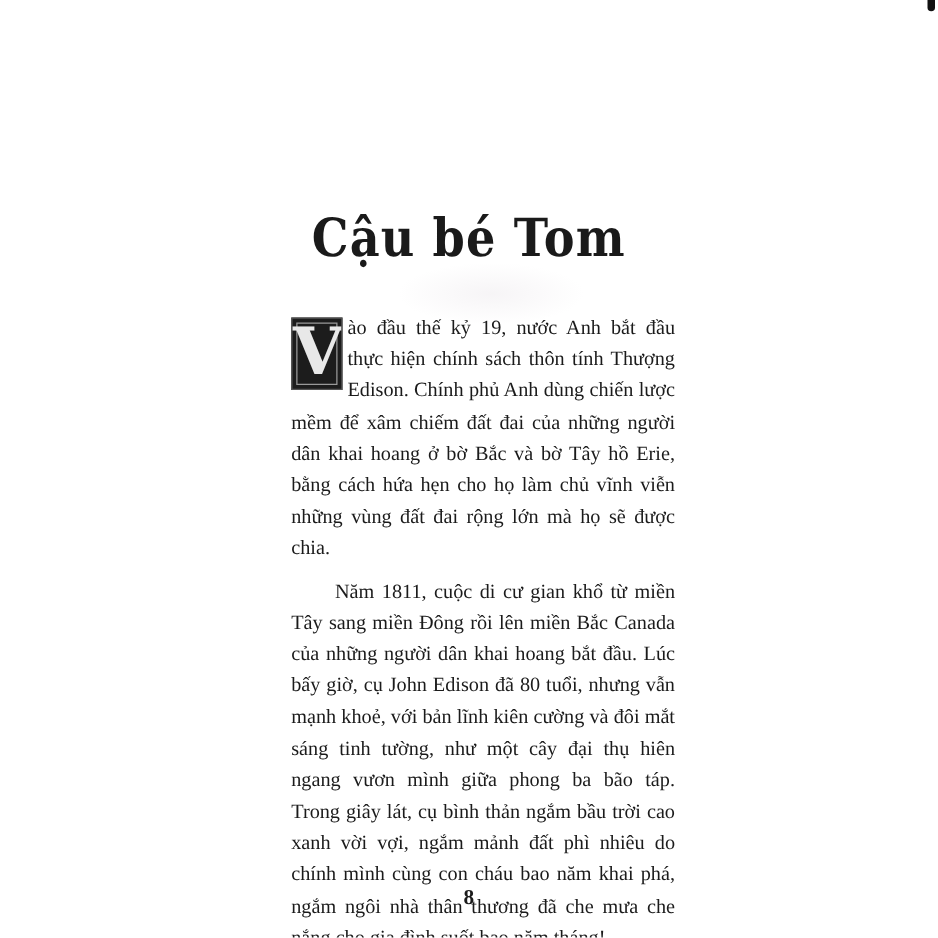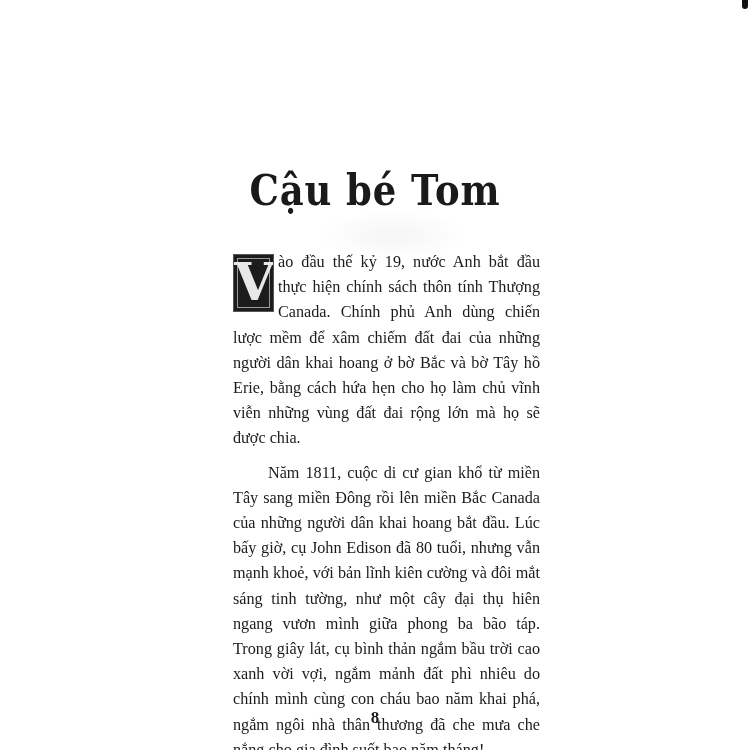--- a/index.html
+++ b/index.html
@@ -58,20 +58,20 @@
 <div class="page">
   <div class="corner-mark"></div>
   <div class="ghost"></div>
 
   <h1 class="title">Cậu bé Tom</h1>
 
   <div class="body-text">
     <p>
       <span class="dropcap">
         <span class="dropcap-letter">V</span>
-      </span><span>ào đầu thế kỷ 19, nước Anh bắt đầu thực hiện chính sách thôn tính Thượng Canada. Chính phủ Anh dùng chiến lược mềm để xâm chiếm đất đai của những người dân khai hoang ở bờ Bắc và bờ Tây hồ Erie, bằng cách hứa hẹn cho họ làm chủ vĩnh viễn những vùng đất đai rộng lớn mà họ sẽ được chia.</span>
+      </span><span>ào đầu thế kỷ 19, nước Anh bắt đầu thực hiện chính sách thôn tính Thượng Edison. Chính phủ Anh dùng chiến lược mềm để xâm chiếm đất đai của những người dân khai hoang ở bờ Bắc và bờ Tây hồ Erie, bằng cách hứa hẹn cho họ làm chủ vĩnh viễn những vùng đất đai rộng lớn mà họ sẽ được chia.</span>
     </p>
     <p class="indent">Năm 1811, cuộc di cư gian khổ từ miền Tây sang miền Đông rồi lên miền Bắc Canada của những người dân khai hoang bắt đầu. Lúc bấy giờ, cụ John Edison đã 80 tuổi, nhưng vẫn mạnh khoẻ, với bản lĩnh kiên cường và đôi mắt sáng tinh tường, như một cây đại thụ hiên ngang vươn mình giữa phong ba bão táp. Trong giây lát, cụ bình thản ngắm bầu trời cao xanh vời vợi, ngắm mảnh đất phì nhiêu do chính mình cùng con cháu bao năm khai phá, ngắm ngôi nhà thân thương đã che mưa che nắng cho gia đình suốt bao năm tháng!</p>
 
   </div>
 
   <div class="page-number">8</div>
 </div>
 
 </body></html>

